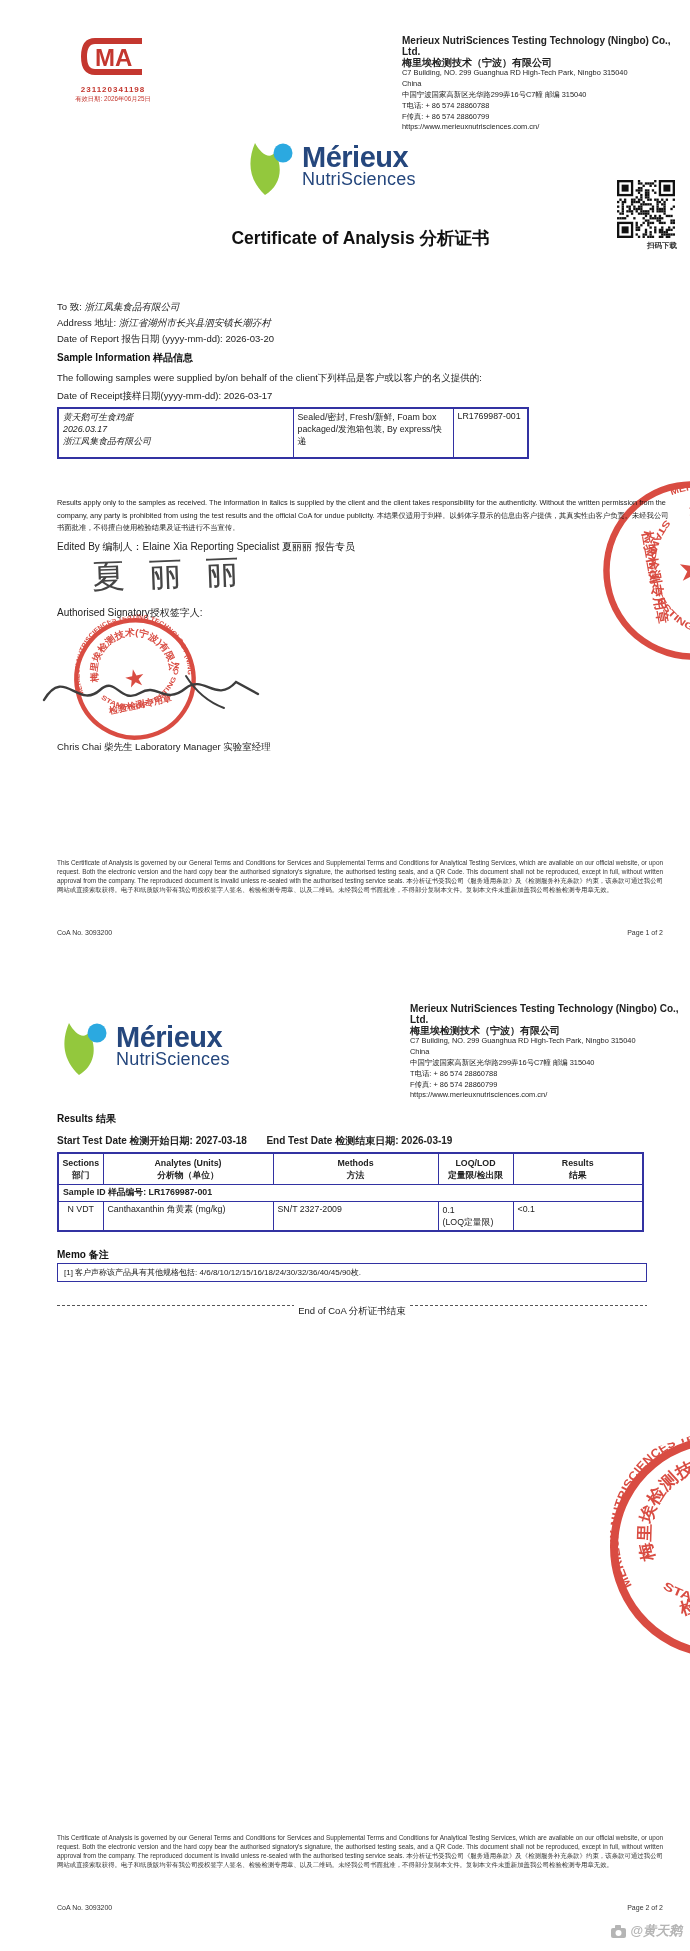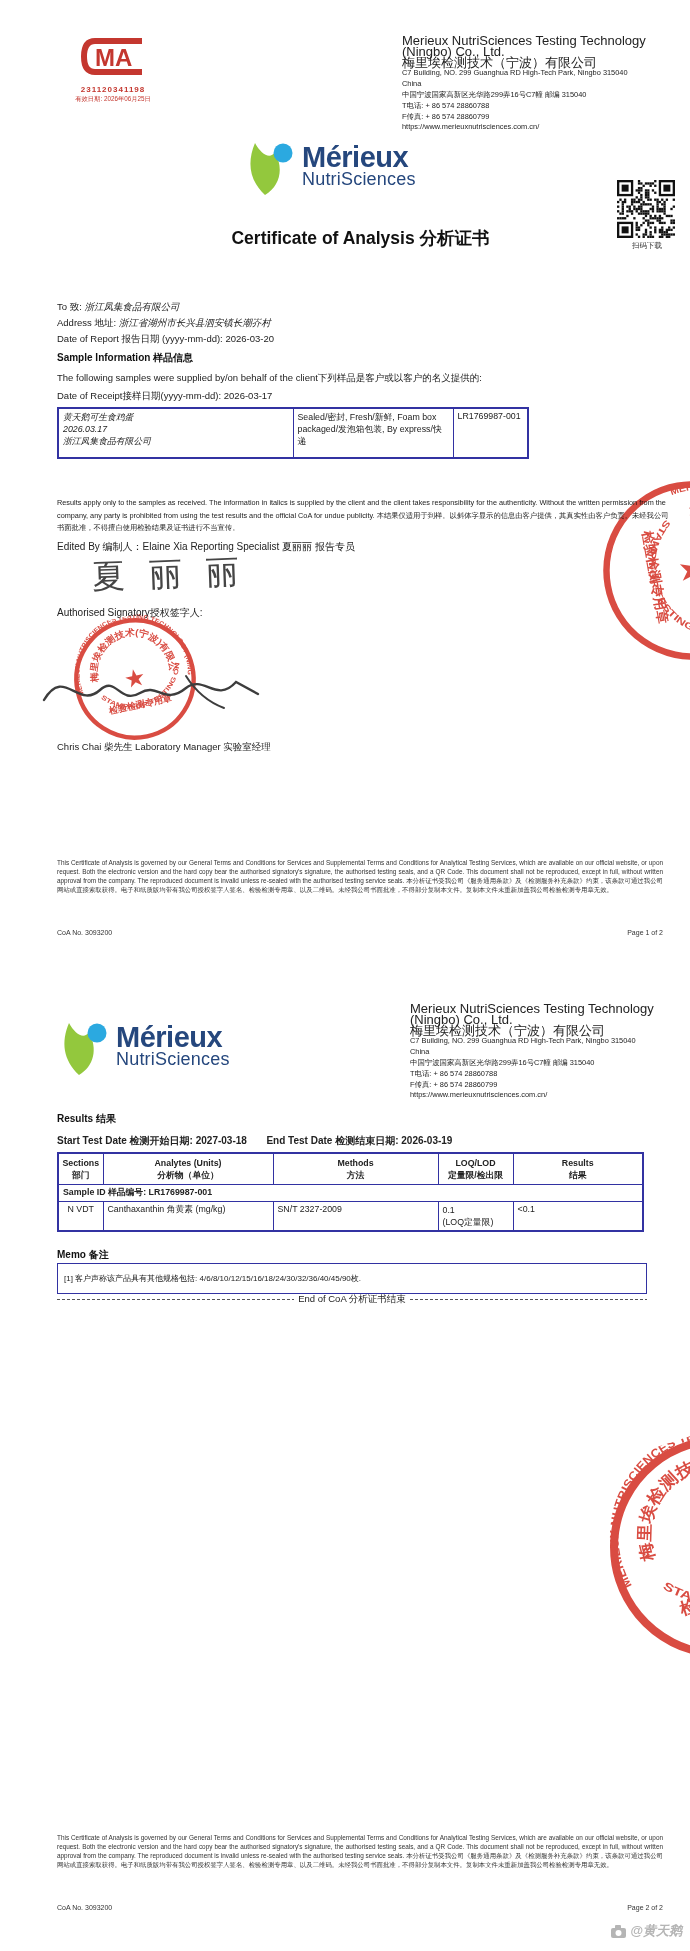--- a/index.html
+++ b/index.html
@@ -2,55 +2,55 @@
 <html><head>
 <meta charset="utf-8">
 <style>
   html,body{margin:0;padding:0;background:#fff;}
   body{width:690px;font-family:"Liberation Sans",sans-serif;color:#222;}
   #doc{position:relative;width:690px;height:1951px;background:#fff;overflow:hidden;}
   .abs{position:absolute;}
   .it{font-style:italic;}
   
   .company{width:272px;font-size:7.4px;line-height:10.8px;color:#222;}
-  .company .nm{font-size:13px;font-weight:normal;}
+  .company .nm{font-size:10px;font-weight:bold;}
   
   .logo{display:flex;align-items:flex-start;}
   .logo-text{margin-left:6px;color:#25477d;}
   .logo-m{font-size:29px;font-weight:bold;line-height:30px;letter-spacing:-0.5px;}
   .logo-n{font-size:18px;line-height:18px;margin-top:-2px;letter-spacing:0.2px;}
   
   .title1{font-size:17.5px;font-weight:bold;color:#111;margin-left:31px;}
   .title2{font-size:17.5px;font-weight:bold;color:#111;margin-top:6px;}
   .barcode{display:inline-block;width:110px;height:17px;margin-left:18px;vertical-align:-2px;
     background:repeating-linear-gradient(90deg,#000 0 2px,#fff 2px 3px,#000 3px 6px,#fff 6px 8px,#000 8px 9px,#fff 9px 12px,#000 12px 14px,#fff 14px 15px,#000 15px 16px,#fff 16px 19px);}
-  .qr-wrap{width:60px;text-align:center;}
+  .qr-wrap{width:60px;text-align:right;font-weight:bold;}
   .qr-box{width:58px;height:58px;}
   .qr-cap{font-size:7.5px;margin-top:3px;color:#333;}
   
   .line{font-size:9.5px;line-height:13px;color:#222;}
   .h{font-size:10px;font-weight:bold;color:#111;}
   
   table.doct{border-collapse:collapse;border:2px solid #3232a2;table-layout:fixed;}
   table.doct th,table.doct td{border:1px solid #3232a2;font-size:8.8px;padding:2px 4px;vertical-align:top;}
   table.doct th{text-align:center;font-weight:bold;line-height:12px;padding:3px 2px;}
   .celllines div{line-height:12px;}
   .samplerow td{font-weight:bold;font-size:9.5px;border-top:2px solid #3232a2;border-bottom:2px solid #3232a2;}
   
   .stamp-slot{mix-blend-mode:multiply;opacity:.9;pointer-events:none;}
   
   .legal{font-size:6.4px;line-height:9px;color:#333;text-align:justify;}
   .coaline{display:flex;justify-content:space-between;font-size:7px;color:#333;}
   .cma-code{font-size:8px;font-weight:bold;color:#c4372f;letter-spacing:1px;margin-top:1px;}
   .cma-valid{font-size:6.3px;color:#c4372f;margin-top:1px;}
   .endline{display:flex;align-items:center;font-size:9.5px;color:#222;}
   .endline .dash{flex:1;height:1px;background:repeating-linear-gradient(90deg,#555 0 3px,transparent 3px 5px);}
-  .endline span{padding:0 4px;}
+  .endline span{padding:0 4px;margin-top:12px;}
   .handsign{font-family:"DejaVu Serif",serif;font-size:33px;color:#454545;letter-spacing:24px;transform:rotate(-2deg);font-weight:400;}
-  .memo-box{border:1.5px solid #3232a2;font-size:8px;padding:9px 6px;color:#222;line-height:11px;}
+  .memo-box{border:1.5px solid #3232a2;font-size:8px;padding:3px 6px;color:#222;line-height:11px;}
   .watermark{display:flex;align-items:center;gap:4px;color:#b5b5b5;font-size:13px;font-weight:bold;font-style:italic;}
 </style>
 </head>
 <body>
 
 <div id="doc">
 
   <div class="abs" style="left:48px;top:34px;width:130px;text-align:center">
     <svg width="70" height="46" viewBox="0 0 70 46">
       <path d="M64 7 H17 Q6 7 6 22.5 Q6 38 17 38 H64" fill="none" stroke="#c4372f" stroke-width="6"></path>

